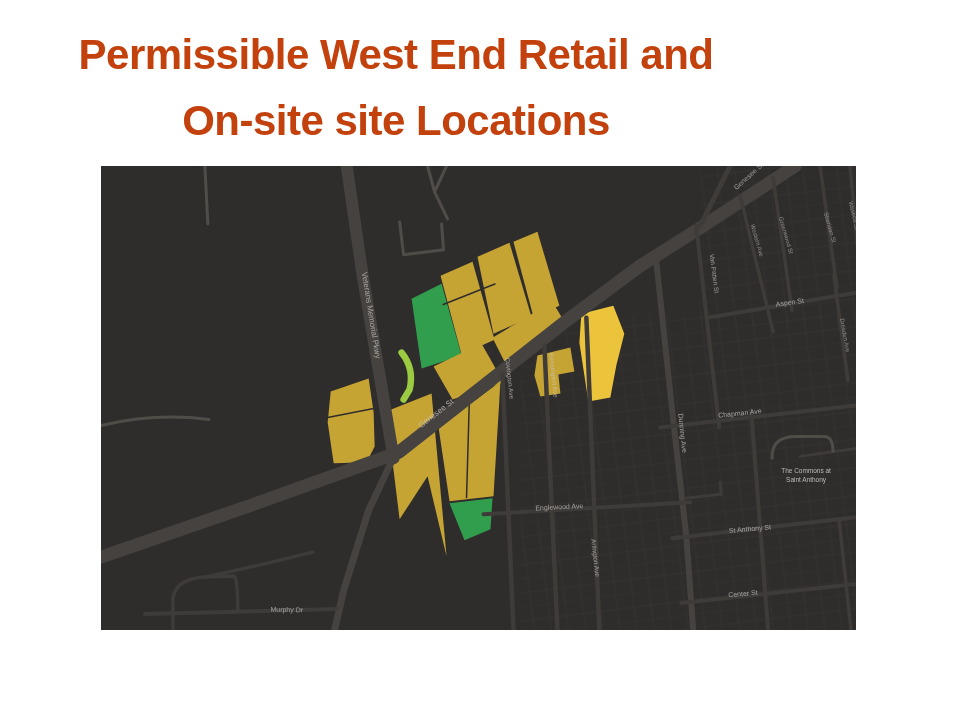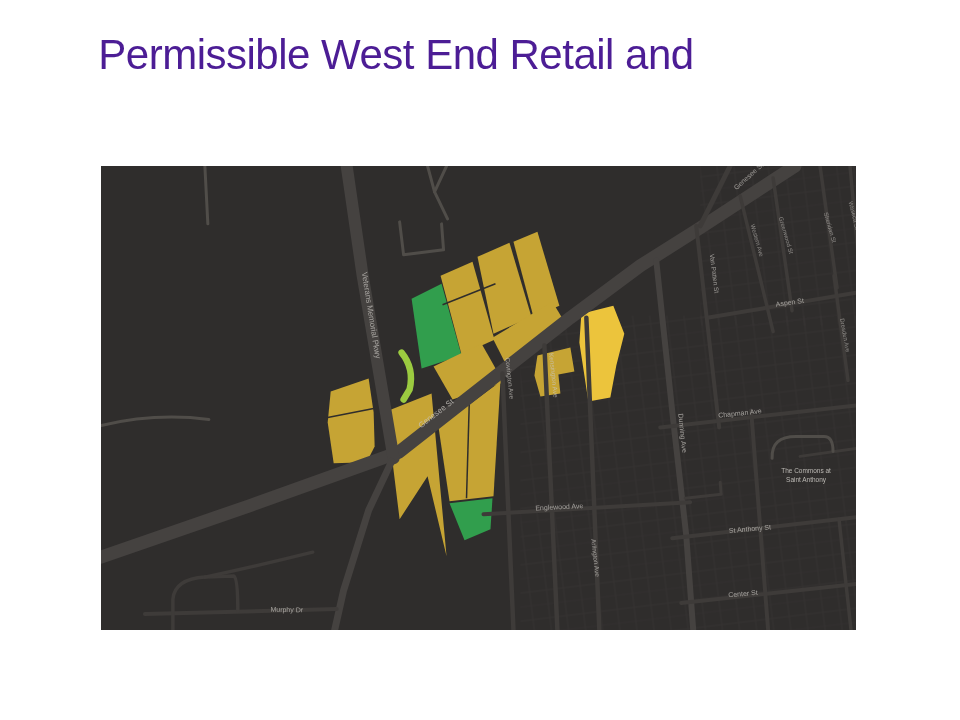--- a/index.html
+++ b/index.html
@@ -1,30 +1,31 @@
 <!DOCTYPE html>
 <html><head>
 <meta charset="utf-8">
 <style>
   html,body{margin:0;padding:0;}
   body{width:960px;height:720px;background:#ffffff;position:relative;overflow:hidden;
        font-family:"Liberation Sans", sans-serif;}
   .slide-title{position:absolute;top:22px;left:0;width:792px;text-align:center;
-       color:#4c1d95;font-size:42px;line-height:66px;font-weight:400;letter-spacing:-0.5px;}
+       color:#c2410c;font-size:42px;line-height:66px;font-weight:700;letter-spacing:-0.5px;}
   .map-frame{position:absolute;left:101px;top:166px;width:755px;height:464px;
        background:#2f2d2c;overflow:hidden;}
   .map-frame svg{display:block;width:100%;height:100%;}
   text{font-family:"Liberation Sans", sans-serif;}
 </style>
 </head>
 <body>
 
 <div class="slide">
   <div class="slide-title">
     <div>Permissible West End Retail and</div>
+    <div>On-site site Locations</div>
   </div>
 
   <div class="map-frame">
     <svg id="map-svg" viewBox="0 0 756 465" preserveAspectRatio="none">
       <defs>
         <pattern id="blocks" width="17" height="28" patternUnits="userSpaceOnUse" patternTransform="rotate(-7)">
           <rect x="0" y="0" width="17" height="28" fill="none" stroke="#3a3736" stroke-width="0.9"></rect>
           <line x1="0" y1="14" x2="17" y2="14" stroke="#383534" stroke-width="0.6"></line>
         </pattern>
       </defs>

